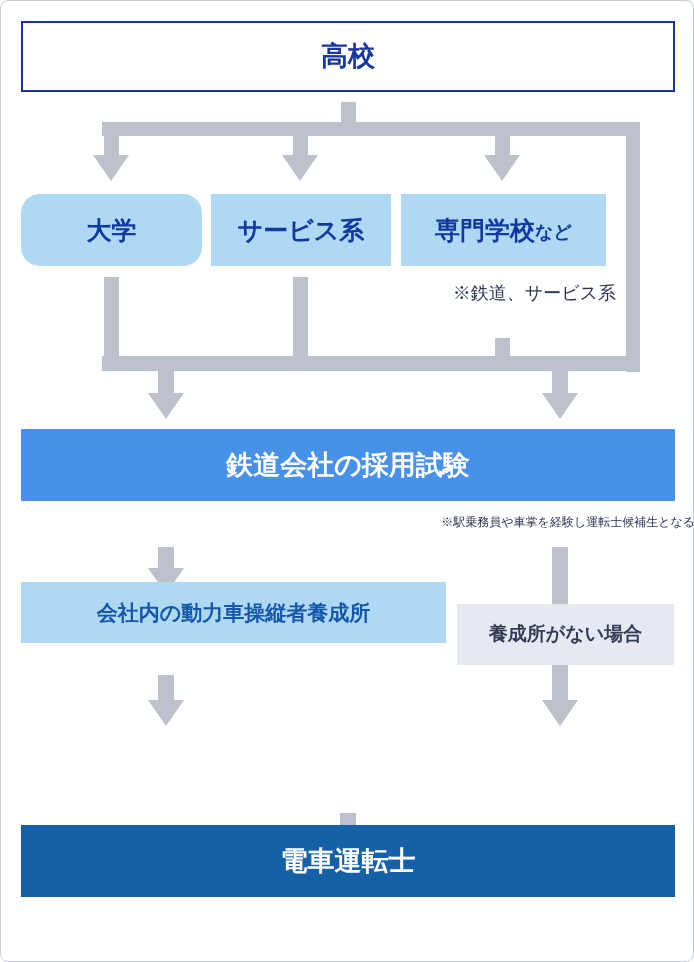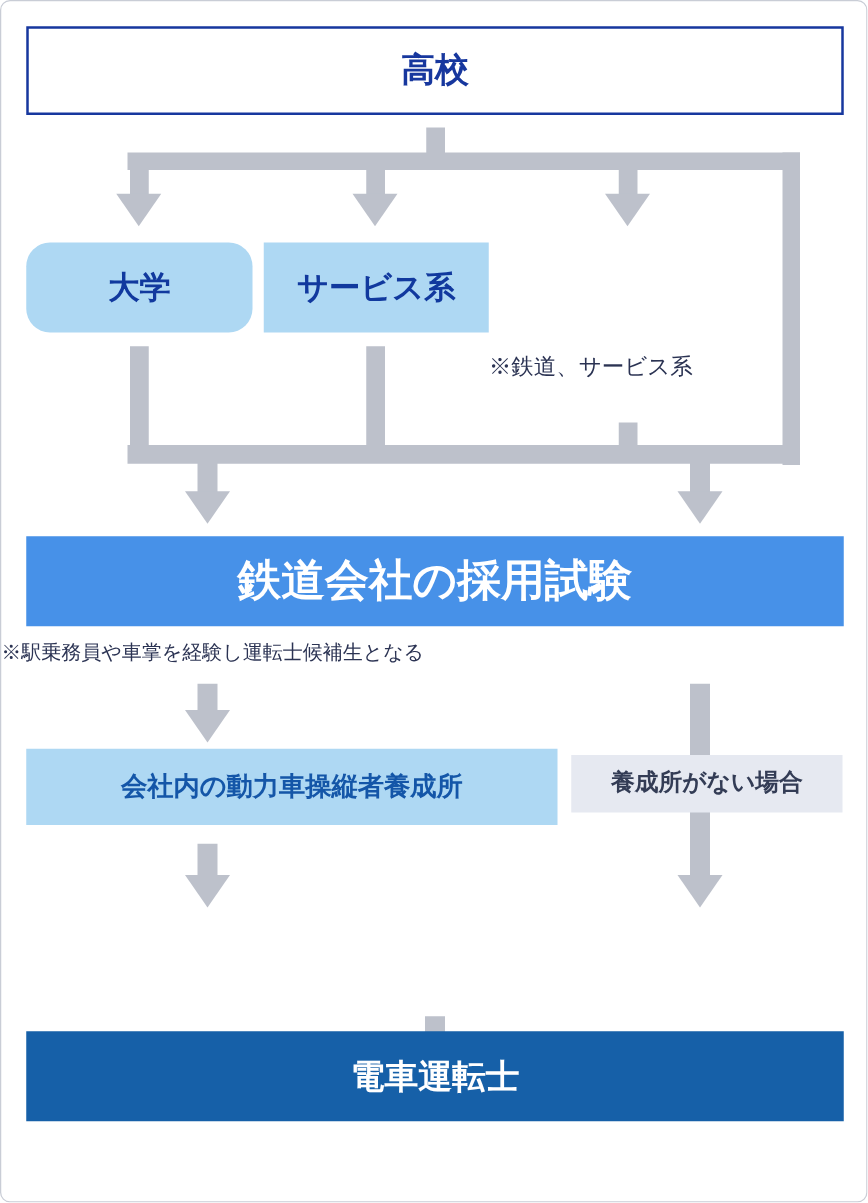--- a/index.html
+++ b/index.html
@@ -30,40 +30,40 @@
     position:absolute;
     display:flex;align-items:center;justify-content:center;
     box-sizing:border-box;
     font-weight:bold;
     text-align:center;
     z-index:2;
     line-height:1.2;
   }
   .box-outline{background:#fff;border:2px solid var(--navy);color:var(--navy);font-size:27px;text-align:center;}
   .box-light{background:var(--light-blue);color:var(--school-text);font-size:25px;}
-  .box-mid{background:var(--mid-blue);color:#ffffff;font-size:35px;}
+  .box-mid{background:var(--mid-blue);color:#ffffff;font-size:27px;}
   .box-dark{background:var(--dark-blue);color:#ffffff;font-size:27px;}
   .box-training{background:var(--light-blue);color:var(--training-text);font-size:21px;}
   .box-gray{background:var(--gray-box);color:var(--gray-box-text);font-size:19px;}
   .suffix{font-size:18px;font-weight:bold;align-self:center;padding-top:6px;}
   .conn{position:absolute;background:var(--arrow);z-index:1;}
   .ahead{
     position:absolute;width:0;height:0;z-index:1;
     border-left:18px solid transparent;
     border-right:18px solid transparent;
     border-top:26px solid var(--arrow);
   }
   .note{
     position:absolute;z-index:2;
     color:var(--note-text);
-    text-align:left;
+    text-align:right;
     font-weight:normal;
   }
   .note-small{font-size:18px;line-height:27px;}
-  .note-wide{font-size:16px;line-height:30px;font-family:Liberation Mono, monospace;}
+  .note-wide{font-size:12px;line-height:30px;font-family:Liberation Mono, monospace;}
 </style>
 </head>
 <body>
 
 <div class="canvas">
 
   <div class="conn" style="left:340px;top:101px;width:15px;height:21px;"></div>
   <div class="conn" style="left:101px;top:121px;width:538px;height:14px;"></div>
 
   <div class="conn" style="left:103px;top:135px;width:15px;height:20px;"></div>
@@ -101,38 +101,42 @@
   </div>
 
   <div class="box box-light" style="left:20px;top:193px;width:181px;height:72px;border-radius:19px;">
     <span>大学</span>
   </div>
 
   <div class="box box-light" style="left:210px;top:193px;width:180px;height:72px;">
     <span>サービス系</span>
   </div>
 
+  <div class="box box-light" style="left:400px;top:193px;width:205px;height:72px;">
+    <span>専門学校</span>
+      <span class="suffix">など</span>
+  </div>
 
   <div class="note note-small" style="left:390px;top:279px;width:225px;">
     <div>※鉄道、サービス系</div>
   </div>
 
   <div class="box box-mid" style="left:20px;top:428px;width:654px;height:72px;">
     <span>鉄道会社の採用試験</span>
   </div>
 
   <div class="note note-wide" style="left:0px;top:507px;width:694px;">
     <span>※駅乗務員や車掌を経験し運転士候補生となる</span>
   </div>
 
-  <div class="box box-training" style="left:20px;top:598px;width:425px;height:61px;align-items:center;">
+  <div class="box box-training" style="left:20px;top:581px;width:425px;height:61px;align-items:center;">
     <span>会社内の動力車操縦者養成所</span>
   </div>
 
-  <div class="box box-gray" style="left:456px;top:603px;width:217px;height:46px;">
+  <div class="box box-gray" style="left:456px;top:603px;width:217px;height:61px;">
     <span>養成所がない場合</span>
   </div>
 
 
   <div class="box box-dark" style="left:20px;top:824px;width:654px;height:72px;">
     <span>電車運転士</span>
   </div>
 
 </div>
 

